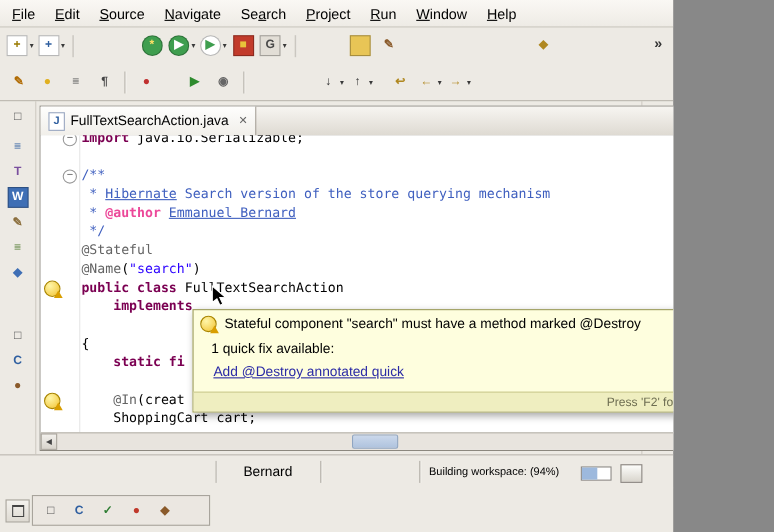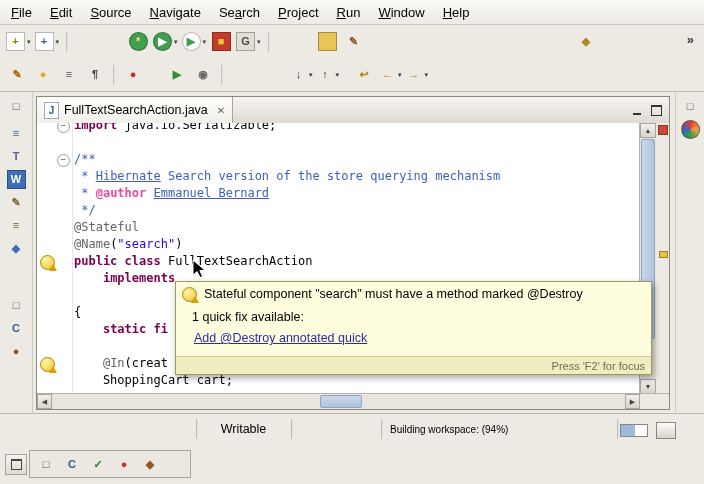--- a/index.html
+++ b/index.html
@@ -1,16 +1,16 @@
 <!DOCTYPE html>
 <html><head>
 <meta charset="utf-8">
 <style>
   html,body{margin:0;padding:0;background:#888}
-  .window{position:relative;width:704px;height:484px;background:#EDEAE4;font-family:"Liberation Sans",sans-serif;overflow:hidden;color:#000}
+  .window{position:relative;width:612px;height:484px;background:#EDEAE4;font-family:"Liberation Sans",sans-serif;overflow:hidden;color:#000}
 
   
   .menubar{position:absolute;left:0;top:0;right:0;height:24px;background:linear-gradient(#FAF8F4,#EEEBE5);border-bottom:1px solid #CBC7BF;display:flex;align-items:center;padding-left:2px}
   .menu-items{display:flex}
   .menu-item{font-size:13px;padding:3px 9px;cursor:default;white-space:nowrap}
 
   
   .toolbar{position:absolute;left:0;right:0;display:flex;align-items:center}
   .tb1{top:25px;height:33px}
   .tb2{top:58px;height:33px;border-bottom:1px solid #BBB7AF}
@@ -311,21 +311,21 @@
     <div class="tt-footer">
       <span>Press 'F2' for focus</span>
     </div>
   </div>
 
   <div class="statusbar">
     <span class="ssep" style="left:196px"></span>
     <span class="ssep" style="left:291px"></span>
     <span class="ssep" style="left:381px"></span>
     <span class="ssep" style="left:617px"></span>
-    <span class="scell" style="left:197px;width:93px">Writable</span>
+    <span class="scell" style="left:197px;width:93px">Bernard</span>
     <span class="sprog">Building workspace: (94%)</span>
     <span class="mini-progress">
         <span class="mp-fill"></span>
       </span>
     <span class="pv-btn"></span>
   </div>
 
   <div class="bottombar">
     <span class="fv-toggle">
         <span class="fv-ic"></span>

